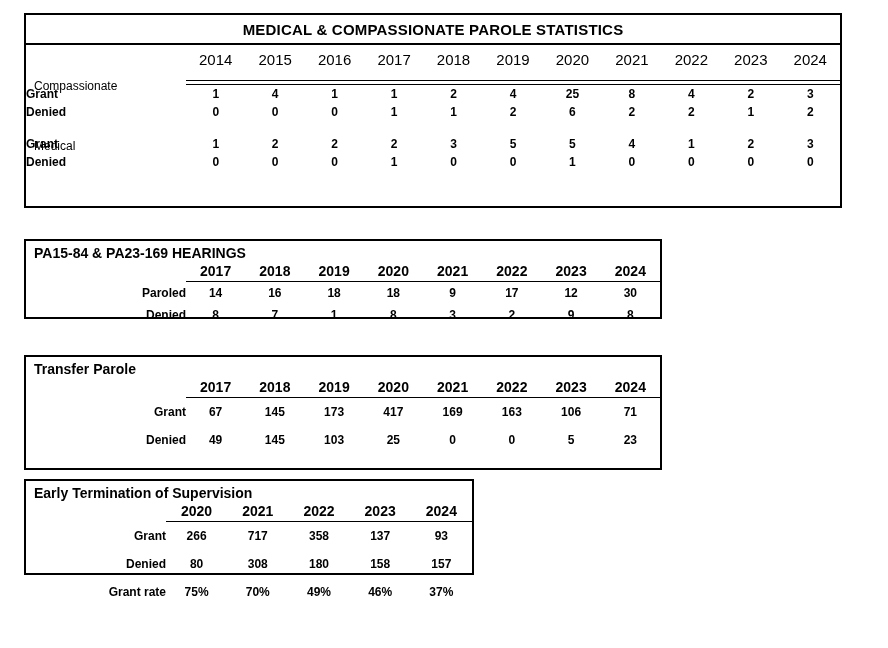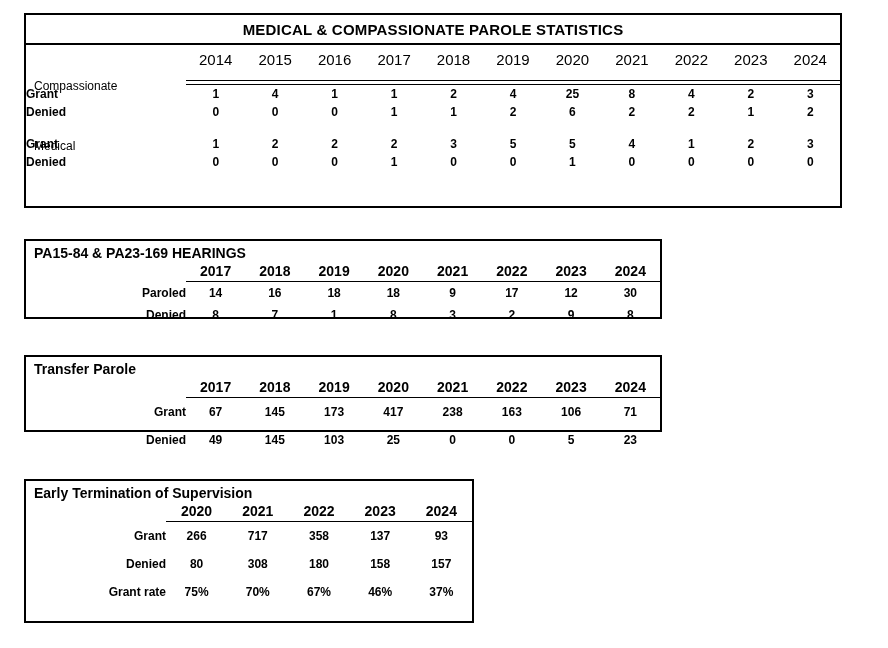--- a/index.html
+++ b/index.html
@@ -134,29 +134,29 @@
     left: 24px;
     top: 239px;
     width: 638px;
     height: 80px;
   }
   
   #t3 {
     left: 24px;
     top: 355px;
     width: 638px;
-    height: 77px;
+    height: 115px;
   }
   #t3 .datarow td { padding: 7px 0; }
   
   #t4 {
     left: 24px;
     top: 479px;
     width: 450px;
-    height: 144px;
+    height: 96px;
   }
   #t4 .datarow td { padding: 7px 0; }
 
   .lbl-col { width: 160px; }
 </style>
 </head>
 <body>
 
 <div class="page">
 
@@ -340,21 +340,21 @@
         <td colspan="8">
               <div class="ruleline"></div>
             </td>
       </tr>
       <tr class="datarow">
         <td class="rowlabel">Grant</td>
         <td>67</td>
         <td>145</td>
         <td>173</td>
         <td>417</td>
-        <td>238</td>
+        <td>169</td>
         <td>163</td>
         <td>106</td>
         <td>71</td>
       </tr>
       <tr class="datarow">
         <td class="rowlabel">Denied</td>
         <td>49</td>
         <td>145</td>
         <td>103</td>
         <td>25</td>
@@ -402,21 +402,21 @@
         <td>80</td>
         <td>308</td>
         <td>180</td>
         <td>158</td>
         <td>157</td>
       </tr>
       <tr class="datarow">
         <td class="rowlabel">Grant rate</td>
         <td>75%</td>
         <td>70%</td>
-        <td>67%</td>
+        <td>49%</td>
         <td>46%</td>
         <td>37%</td>
       </tr>
     </tbody>
       </table>
   </div>
 
 </div>
 
 </body></html>

